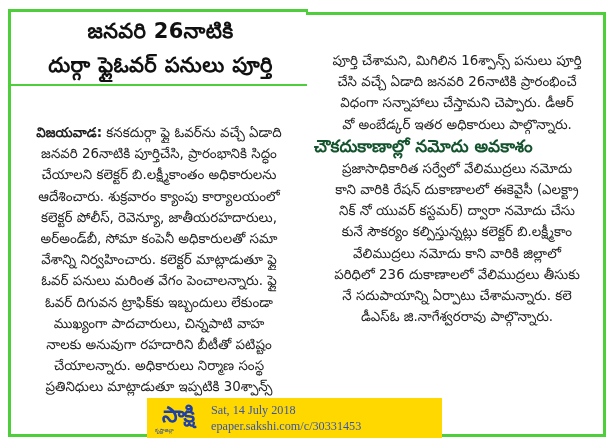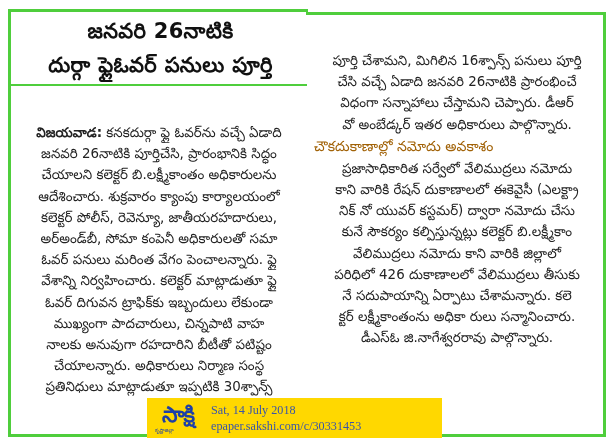--- a/index.html
+++ b/index.html
@@ -48,22 +48,22 @@
       line-height: 21.2px;
       color: #222;
       text-align: justify;
       margin-top: 33px;
     }
     .col-left { left: 16px; top: 89px; width: 286px; }
     .col-right { left: 314px; top: 17px; width: 286px; }
     .line { display: block; white-space: nowrap; overflow: hidden; text-align: center; }
     .dateline { font-weight: bold; }
     .subhead {
-      display: block; font-weight: normal; font-size: 14px;
-      line-height: 23px; color: #a16207; white-space: nowrap;
+      display: block; font-weight: bold; font-size: 17px;
+      line-height: 23px; color: #14532d; white-space: nowrap;
     }
     .footer-badge {
       position: absolute; left: 147px; top: 398px;
       width: 295px; height: 40px;
       background: #ffd800;
       display: flex; align-items: center;
     }
     .logo {
       width: 62px; height: 36px; position: relative;
       display: flex; flex-direction: column; align-items: center; justify-content: center;
@@ -97,43 +97,42 @@
   </div>
   <div class="divider"></div>
 
   <div class="col col-left">
     <span class="line"><span class="dateline">విజయవాడ:</span><span> కనకదుర్గా ఫ్లై ఓవర్‌ను వచ్చే ఏడాది</span></span>
     <span class="line">జనవరి 26నాటికి పూర్తిచేసి, ప్రారంభానికి సిద్ధం</span>
     <span class="line">చేయాలని కలెక్టర్ బి.లక్ష్మీకాంతం అధికారులను</span>
     <span class="line">ఆదేశించారు. శుక్రవారం క్యాంపు కార్యాలయంలో</span>
     <span class="line">కలెక్టర్ పోలీస్, రెవెన్యూ, జాతీయరహదారులు,</span>
     <span class="line">అర్అండ్‌బీ, సోమా కంపెనీ అధికారులతో సమా</span>
+    <span class="line">వేశాన్ని నిర్వహించారు. కలెక్టర్ మాట్లాడుతూ ఫ్లై</span>
     <span class="line">ఓవర్ పనులు మరింత వేగం పెంచాలన్నారు. ఫ్లై</span>
-    <span class="line">వేశాన్ని నిర్వహించారు. కలెక్టర్ మాట్లాడుతూ ఫ్లై</span>
     <span class="line">ఓవర్ దిగువన ట్రాఫిక్‌కు ఇబ్బందులు లేకుండా</span>
     <span class="line">ముఖ్యంగా పాదచారులు, చిన్నపాటి వాహ</span>
     <span class="line">నాలకు అనువుగా రహదారిని బీటీతో పటిష్టం</span>
     <span class="line">చేయాలన్నారు.   అధికారులు నిర్మాణ సంస్థ</span>
     <span class="line">ప్రతినిధులు మాట్లాడుతూ ఇప్పటికి 30శ్పాన్స్</span>
   </div>
 
   <div class="col col-right">
     <span class="line">పూర్తి చేశామని, మిగిలిన 16శ్పాన్స్ పనులు పూర్తి</span>
     <span class="line">చేసి వచ్చే ఏడాది జనవరి 26నాటికి ప్రారంభించే</span>
     <span class="line">విధంగా సన్నాహాలు చేస్తామని చెప్పారు. డీఆర్</span>
     <span class="line">వో అంబేడ్కర్ ఇతర అధికారులు పాల్గొన్నారు.</span>
     <span class="subhead">చౌకదుకాణాల్లో నమోదు అవకాశం</span>
     <span class="line">ప్రజాసాధికారిత సర్వేలో వేలిముద్రలు నమోదు</span>
     <span class="line">కాని వారికి రేషన్ దుకాణాలలో ఈకెవైసీ (ఎలక్ట్రా</span>
     <span class="line">నిక్ నో యువర్ కస్టమర్) ద్వారా నమోదు చేసు</span>
     <span class="line">కునే సౌకర్యం కల్పిస్తున్నట్లు కలెక్టర్ బి.లక్ష్మీకాం</span>
     <span class="line">వేలిముద్రలు నమోదు కాని వారికి జిల్లాలో</span>
-    <span class="line">పరిధిలో 426 దుకాణాలలో వేలిముద్రలు తీసుకు</span>
+    <span class="line">పరిధిలో 236 దుకాణాలలో వేలిముద్రలు తీసుకు</span>
     <span class="line">నే సదుపాయాన్ని ఏర్పాటు చేశామన్నారు.   కలె</span>
-    <span class="line">క్టర్ లక్ష్మీకాంతంను  అధికా రులు సన్మానించారు.</span>
     <span class="line">డీఎస్‌ఓ జి.నాగేశ్వరరావు పాల్గొన్నారు.</span>
   </div>
 
   <div class="footer-badge">
     <div class="logo">
       <span class="logo-main">సాక్షి</span>
       <span class="logo-sub">కృష్ణాజిల్లా</span>
     </div>
     <div class="footer-text">
       <span>Sat, 14 July 2018</span>

